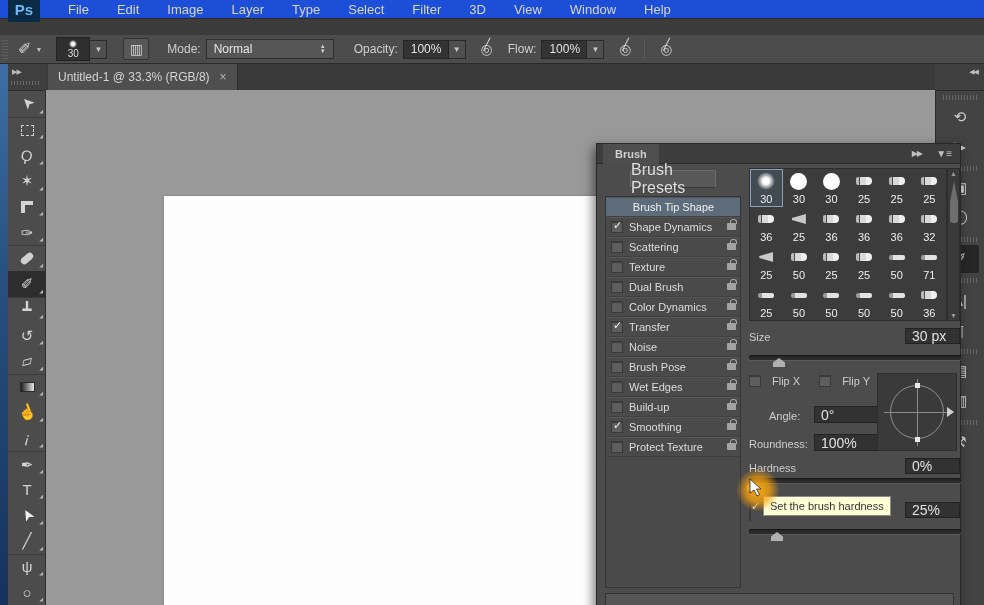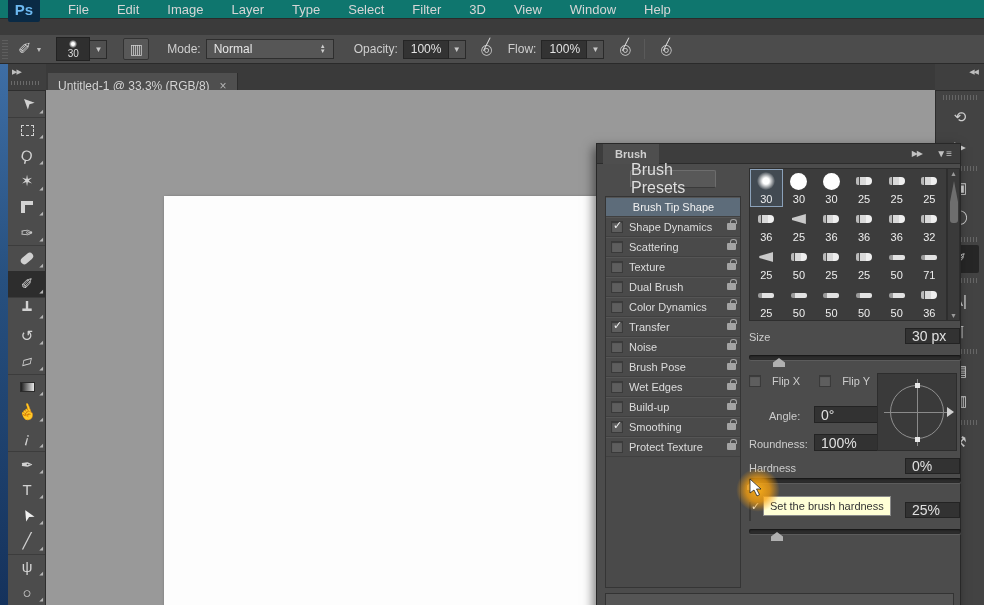--- a/index.html
+++ b/index.html
@@ -2,21 +2,21 @@
 <html><head>
 <meta charset="utf-8">
 <style>
   * { margin:0; padding:0; box-sizing:border-box; }
   html,body { width:984px; height:605px; overflow:hidden; background:#3b3b3b;
     font-family:"Liberation Sans", sans-serif; -webkit-font-smoothing:antialiased; }
   .abs { position:absolute; }
   #stage { position:relative; width:984px; height:605px; }
 
   
-  #menubar { left:0; top:0; width:984px; height:19px; background:#0f766e;
+  #menubar { left:0; top:0; width:984px; height:19px; background:#1d4ed8;
     border-bottom:1px solid #2b2b2b; display:flex; align-items:center; }
   #ps-logo { width:32px; height:26px; margin:0 14px 0 8px; background:#0a2a45;
     color:#6cb8f0; font-weight:bold; font-size:15px; display:flex; align-items:center;
     justify-content:center; border-radius:2px; }
   .menu-item { color:#d6d6d6; font-size:13px; padding:6px 14px; cursor:default; }
 
   
   #optionsbar { left:0; top:35px; width:984px; height:29px; background:#4c4c4c;
     border-bottom:1px solid #2a2a2a; display:flex; align-items:center; font-size:12px; color:#cfcfcf; }
   .grip-v { width:6px; height:20px; margin:0 4px 0 2px;
@@ -60,21 +60,21 @@
   .tglyph { font-size:15px; line-height:1; display:inline-block; }
   .k-marquee { width:13px; height:11px; border:1px dashed #d2d2d2; }
   .k-crop { width:12px; height:12px; border-top:2px solid #d2d2d2; border-left:2px solid #d2d2d2;
     box-shadow:3px 3px 0 -1px #d2d2d2 inset; }
   .k-healing { width:14px; height:7px; background:#cfcfcf; border-radius:4px; transform:rotate(-40deg); }
   .k-gradient { width:15px; height:10px; border:1px solid #2b2b2b;
     background:linear-gradient(90deg,#1d1d1d,#e8e8e8); }
 
   
   #tabbar { left:46px; top:64px; width:889px; height:44px; background:#3a3a3a;
-    border-bottom:1px solid #2c2c2c; display:flex; align-items:center; }
+    border-bottom:1px solid #2c2c2c; display:flex; align-items:flex-start; }
   #doc-tab { margin-left:2px; height:26px; background:#4f4f4f; color:#d4d4d4; font-size:12px;
     display:flex; align-items:center; padding:0 10px; border-right:1px solid #2c2c2c; }
   #doc-tab .close { margin-left:10px; color:#b5b5b5; font-size:12px; }
   #canvas-area { left:46px; top:90px; width:889px; height:515px; background:#999999; }
   #canvas { left:118px; top:106px; width:735px; height:499px; background:#fdfdfd;
     box-shadow:1px 1px 3px rgba(0,0,0,.45); }
 
   
   #dock-head { left:935px; top:64px; width:49px; height:27px; background:#3f3f3f;
     border-bottom:1px solid #2d2d2d; }

